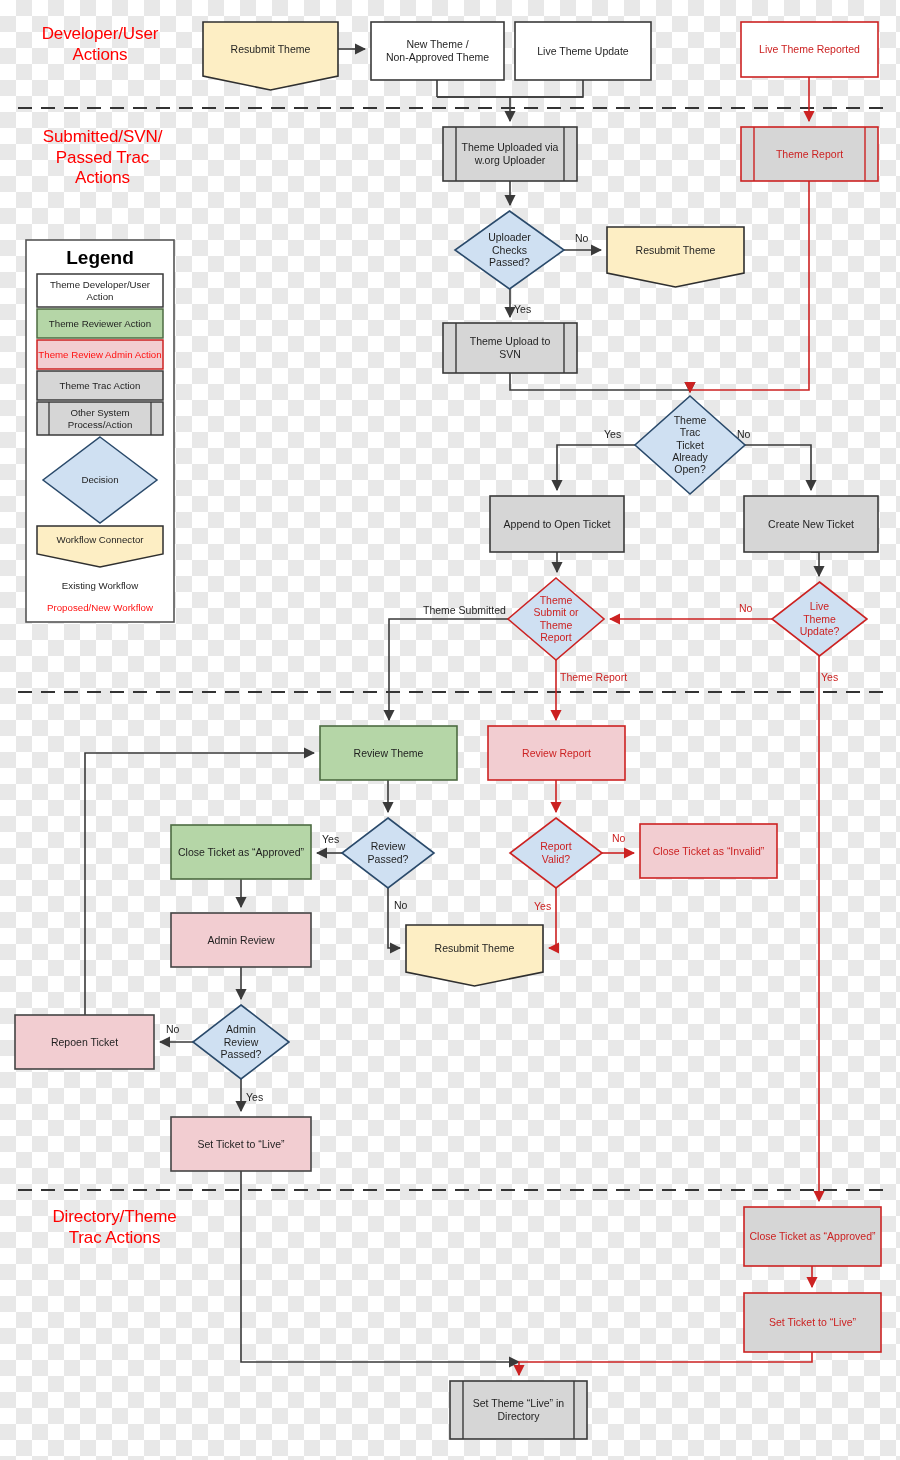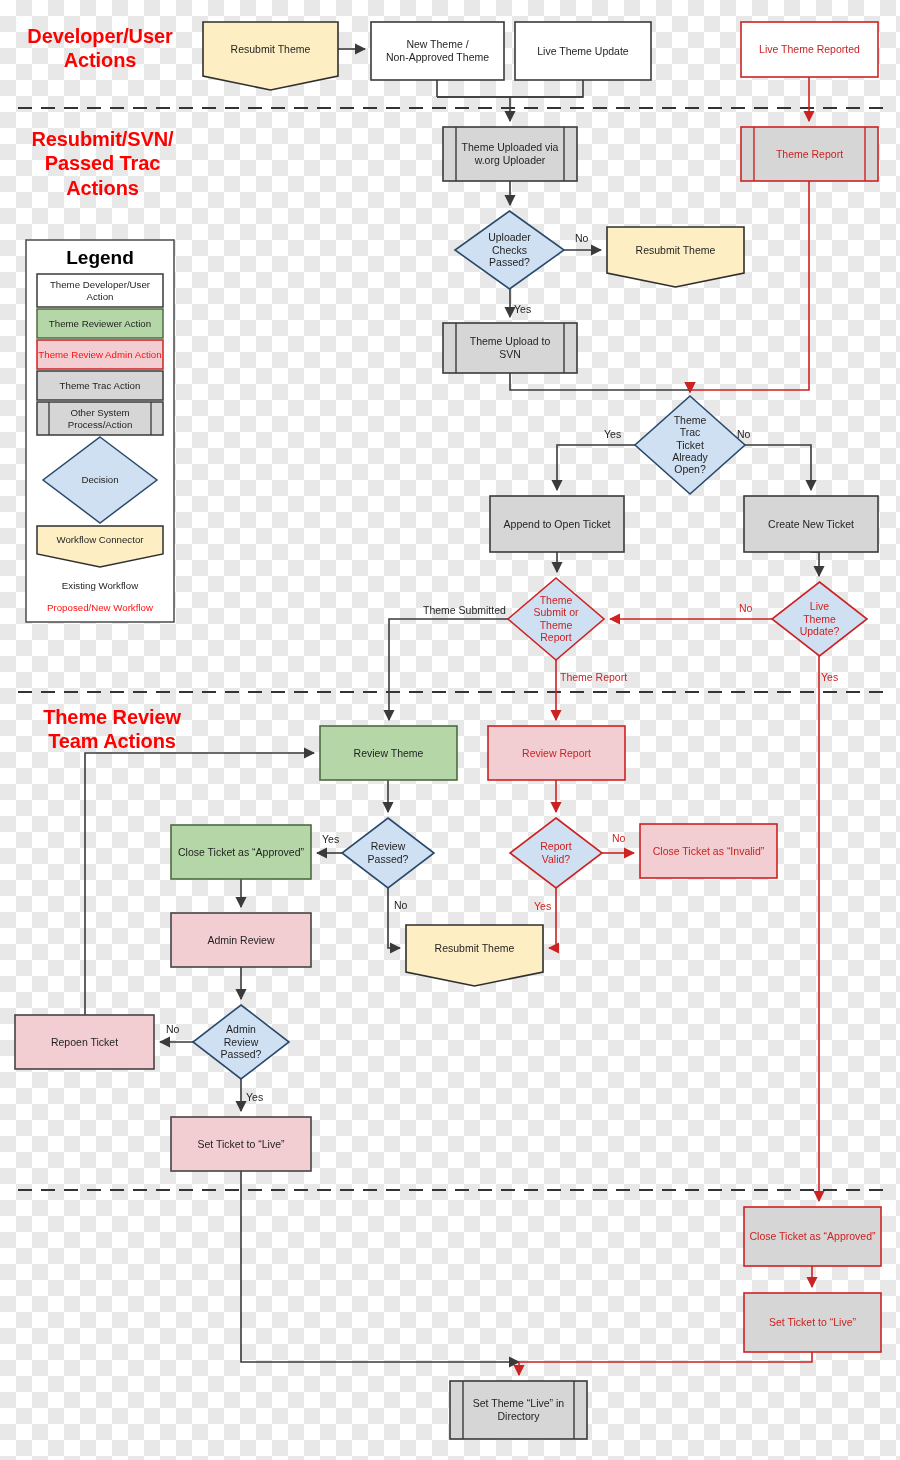--- a/index.html
+++ b/index.html
@@ -11,21 +11,21 @@
       linear-gradient(45deg,#e8e8e8 25%,transparent 25%,transparent 75%,#e8e8e8 75%),
       linear-gradient(45deg,#e8e8e8 25%,transparent 25%,transparent 75%,#e8e8e8 75%),
       #ffffff;
     background-size:32px 32px;
     background-position:0 0,16px 16px;
     overflow:hidden;
   }
   #stage{position:relative;width:900px;height:1460px;}
   svg#flow{position:absolute;left:0;top:0;width:900px;height:1460px;}
   .lane-title{
-    position:absolute;color:#ff0000;font-weight:bold;font-size:20px;
+    position:absolute;color:#ff0000;font-weight:normal;font-size:17px;
     line-height:1.22;text-align:center;letter-spacing:-0.1px;
   }
   text{font-family:"Liberation Sans", sans-serif;}
   .nodeLabel{font-size:10.5px;fill:#1f1f1f;}
   .nodeLabel.red{fill:#cc2222;}
   .edgeLabel{font-size:10.5px;fill:#1f1f1f;}
   .edgeLabel.red{fill:#cc2222;}
   .legend-title{font-size:19px;font-weight:bold;fill:#000;}
   .legend-lbl{font-size:9.7px;fill:#1f1f1f;}
   .legend-lbl.red{fill:#ff1111;}
@@ -34,30 +34,30 @@
 <body>
 
 <div id="stage">
 
   <div class="lane-title" style="left:20px;top:24px;width:160px;">
     <div>Developer/User</div>
     <div>Actions</div>
   </div>
 
   <div class="lane-title" style="left:20px;top:127px;width:165px;">
-    <div>Resubmit/SVN/</div>
+    <div>Submitted/SVN/</div>
     <div>Passed Trac</div>
     <div>Actions</div>
   </div>
 
-  <div class="lane-title" style="left:22px;top:705px;width:180px;">
-    <div>Theme Review</div>
-    <div>Team Actions</div>
+
+  <div class="lane-title" style="left:22px;top:1207px;width:185px;">
+    <div>Directory/Theme</div>
+    <div>Trac Actions</div>
   </div>
-
 
   <svg id="flow" viewBox="0 0 900 1460">
     <defs>
       <marker id="arrD" viewBox="0 0 10 10" refX="9" refY="5" markerWidth="7" markerHeight="7" orient="auto-start-reverse">
         <path d="M0,0 L10,5 L0,10 z" fill="#3a3a3a"></path>
       </marker>
       <marker id="arrR" viewBox="0 0 10 10" refX="9" refY="5" markerWidth="7" markerHeight="7" orient="auto-start-reverse">
         <path d="M0,0 L10,5 L0,10 z" fill="#cc2222"></path>
       </marker>
     </defs>

